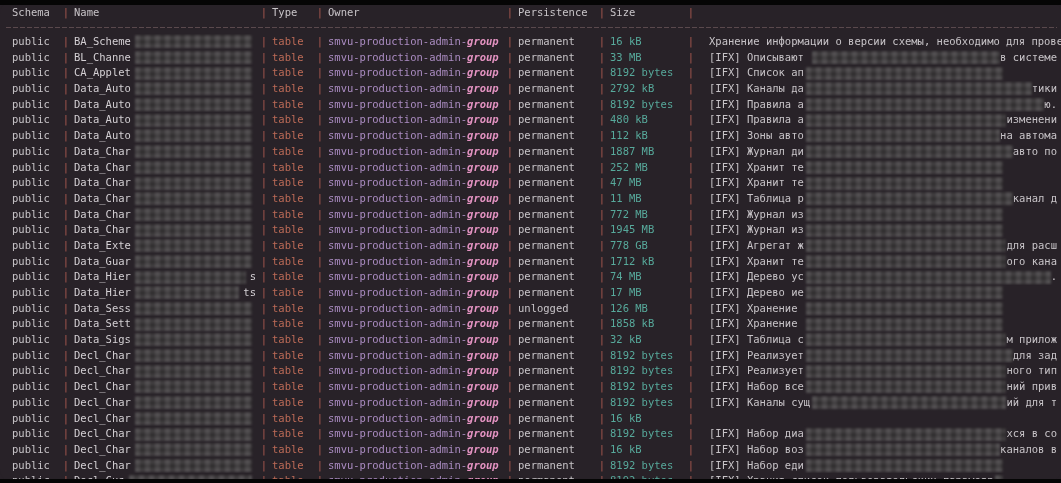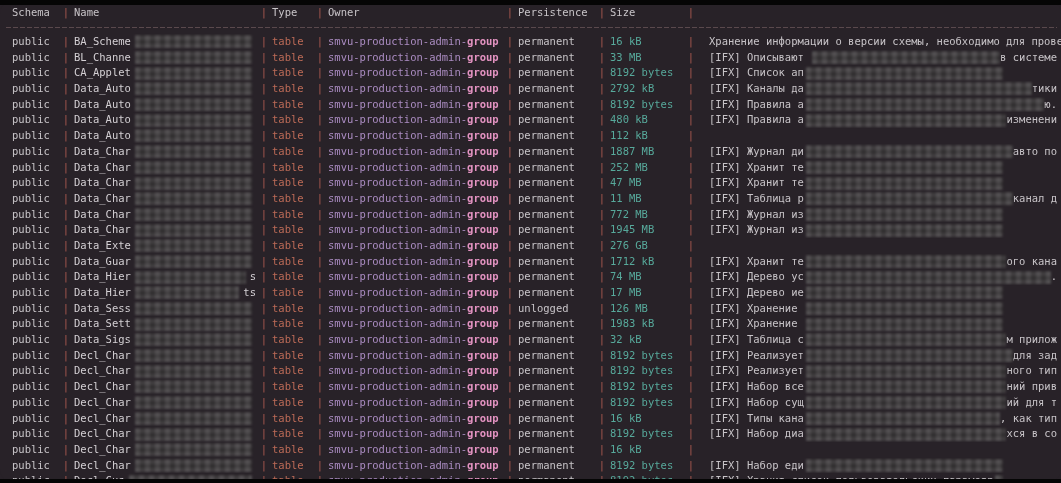--- a/index.html
+++ b/index.html
@@ -34,21 +34,21 @@
     position:absolute; top:27px; left:6px; right:4px; height:1px;
     background:repeating-linear-gradient(90deg, var(--separator,#5a494d) 0 5px, transparent 5px 7px);
   }
 
   .rows { position:absolute; top:34px; left:0; right:0; }
 
   .cell { display:flex; align-items:center; overflow:hidden; white-space:pre; }
   .cell.type  { color:var(--type,#bd6b57); }
   .cell.name  { color:var(--name,#d4d0d4); }
   .cell.owner { color:var(--owner,#ab8cc2); }
-  .owner-hl   { color:var(--owner-highlight,#e493c2); font-weight:bold; }
+  .owner-hl   { color:var(--owner-highlight,#e493c2); font-weight:bold;font-style:italic; }
   .cell.size  { color:var(--size,#57a99b); }
   .cell.desc  { padding-right:4px;margin-left:11px; }
 
   .blur {
     flex:1 1 auto; min-width:0; height:13px; border-radius:1px;
     background:
       repeating-linear-gradient(90deg, rgba(255,255,255,0.06) 0 5px, rgba(0,0,0,0.10) 5px 10px),
       repeating-linear-gradient(0deg,  rgba(255,255,255,0.05) 0 4px, rgba(0,0,0,0.08) 4px 8px),
       #3d3a3c;
     filter:blur(1.1px);
@@ -184,20 +184,21 @@
     <div class="cell name"><span class="nm-pre">Data_Auto</span><span class="blur nm-blur"></span><span class="nm-suf"></span></div>
     <div class="pipe">|</div>
     <div class="cell type">table</div>
     <div class="pipe">|</div>
     <div class="cell owner"><span class="owner-pre">smvu-production-admin-</span><span class="owner-hl">group</span></div>
     <div class="pipe">|</div>
     <div class="cell persistence">permanent</div>
     <div class="pipe">|</div>
     <div class="cell size">112 kB</div>
     <div class="pipe">|</div>
+    <div class="cell desc"><span class="d-pre">[IFX] Зоны авто</span><span class="blur d-blur"></span><span class="d-suf">на автома</span></div>
   </div>
 
   <div class="grid row">
     <div class="cell schema">public</div>
     <div class="pipe">|</div>
     <div class="cell name"><span class="nm-pre">Data_Char</span><span class="blur nm-blur"></span><span class="nm-suf"></span></div>
     <div class="pipe">|</div>
     <div class="cell type">table</div>
     <div class="pipe">|</div>
     <div class="cell owner"><span class="owner-pre">smvu-production-admin-</span><span class="owner-hl">group</span></div>
@@ -293,22 +294,23 @@
     <div class="cell schema">public</div>
     <div class="pipe">|</div>
     <div class="cell name"><span class="nm-pre">Data_Exte</span><span class="blur nm-blur"></span><span class="nm-suf"></span></div>
     <div class="pipe">|</div>
     <div class="cell type">table</div>
     <div class="pipe">|</div>
     <div class="cell owner"><span class="owner-pre">smvu-production-admin-</span><span class="owner-hl">group</span></div>
     <div class="pipe">|</div>
     <div class="cell persistence">permanent</div>
     <div class="pipe">|</div>
-    <div class="cell size">276 GB</div>
-    <div class="pipe">|</div>
+    <div class="cell size">778 GB</div>
+    <div class="pipe">|</div>
+    <div class="cell desc"><span class="d-pre">[IFX] Агрегат ж</span><span class="blur d-blur"></span><span class="d-suf">для расш</span></div>
   </div>
 
   <div class="grid row">
     <div class="cell schema">public</div>
     <div class="pipe">|</div>
     <div class="cell name"><span class="nm-pre">Data_Guar</span><span class="blur nm-blur"></span><span class="nm-suf"></span></div>
     <div class="pipe">|</div>
     <div class="cell type">table</div>
     <div class="pipe">|</div>
     <div class="cell owner"><span class="owner-pre">smvu-production-admin-</span><span class="owner-hl">group</span></div>
@@ -372,21 +374,21 @@
     <div class="cell schema">public</div>
     <div class="pipe">|</div>
     <div class="cell name"><span class="nm-pre">Data_Sett</span><span class="blur nm-blur"></span><span class="nm-suf"></span></div>
     <div class="pipe">|</div>
     <div class="cell type">table</div>
     <div class="pipe">|</div>
     <div class="cell owner"><span class="owner-pre">smvu-production-admin-</span><span class="owner-hl">group</span></div>
     <div class="pipe">|</div>
     <div class="cell persistence">permanent</div>
     <div class="pipe">|</div>
-    <div class="cell size">1983 kB</div>
+    <div class="cell size">1858 kB</div>
     <div class="pipe">|</div>
     <div class="cell desc"><span class="d-pre">[IFX] Хранение </span><span class="blur d-blur gap"></span><span class="d-suf"></span></div>
   </div>
 
   <div class="grid row">
     <div class="cell schema">public</div>
     <div class="pipe">|</div>
     <div class="cell name"><span class="nm-pre">Data_Sigs</span><span class="blur nm-blur"></span><span class="nm-suf"></span></div>
     <div class="pipe">|</div>
     <div class="cell type">table</div>
@@ -454,37 +456,36 @@
     <div class="cell name"><span class="nm-pre">Decl_Char</span><span class="blur nm-blur"></span><span class="nm-suf"></span></div>
     <div class="pipe">|</div>
     <div class="cell type">table</div>
     <div class="pipe">|</div>
     <div class="cell owner"><span class="owner-pre">smvu-production-admin-</span><span class="owner-hl">group</span></div>
     <div class="pipe">|</div>
     <div class="cell persistence">permanent</div>
     <div class="pipe">|</div>
     <div class="cell size">8192 bytes</div>
     <div class="pipe">|</div>
-    <div class="cell desc"><span class="d-pre">[IFX] Набор сущ</span><span class="blur d-blur"></span><span class="d-suf">ий для т</span></div>
+    <div class="cell desc"><span class="d-pre">[IFX] Каналы сущ</span><span class="blur d-blur"></span><span class="d-suf">ий для т</span></div>
   </div>
 
   <div class="grid row">
     <div class="cell schema">public</div>
     <div class="pipe">|</div>
     <div class="cell name"><span class="nm-pre">Decl_Char</span><span class="blur nm-blur"></span><span class="nm-suf"></span></div>
     <div class="pipe">|</div>
     <div class="cell type">table</div>
     <div class="pipe">|</div>
     <div class="cell owner"><span class="owner-pre">smvu-production-admin-</span><span class="owner-hl">group</span></div>
     <div class="pipe">|</div>
     <div class="cell persistence">permanent</div>
     <div class="pipe">|</div>
     <div class="cell size">16 kB</div>
     <div class="pipe">|</div>
-    <div class="cell desc"><span class="d-pre">[IFX] Типы кана</span><span class="blur d-blur"></span><span class="d-suf">, как тип</span></div>
   </div>
 
   <div class="grid row">
     <div class="cell schema">public</div>
     <div class="pipe">|</div>
     <div class="cell name"><span class="nm-pre">Decl_Char</span><span class="blur nm-blur"></span><span class="nm-suf"></span></div>
     <div class="pipe">|</div>
     <div class="cell type">table</div>
     <div class="pipe">|</div>
     <div class="cell owner"><span class="owner-pre">smvu-production-admin-</span><span class="owner-hl">group</span></div>
@@ -502,20 +503,21 @@
     <div class="cell name"><span class="nm-pre">Decl_Char</span><span class="blur nm-blur"></span><span class="nm-suf"></span></div>
     <div class="pipe">|</div>
     <div class="cell type">table</div>
     <div class="pipe">|</div>
     <div class="cell owner"><span class="owner-pre">smvu-production-admin-</span><span class="owner-hl">group</span></div>
     <div class="pipe">|</div>
     <div class="cell persistence">permanent</div>
     <div class="pipe">|</div>
     <div class="cell size">16 kB</div>
     <div class="pipe">|</div>
+    <div class="cell desc"><span class="d-pre">[IFX] Набор воз</span><span class="blur d-blur"></span><span class="d-suf">каналов в</span></div>
   </div>
 
   <div class="grid row">
     <div class="cell schema">public</div>
     <div class="pipe">|</div>
     <div class="cell name"><span class="nm-pre">Decl_Char</span><span class="blur nm-blur"></span><span class="nm-suf"></span></div>
     <div class="pipe">|</div>
     <div class="cell type">table</div>
     <div class="pipe">|</div>
     <div class="cell owner"><span class="owner-pre">smvu-production-admin-</span><span class="owner-hl">group</span></div>

